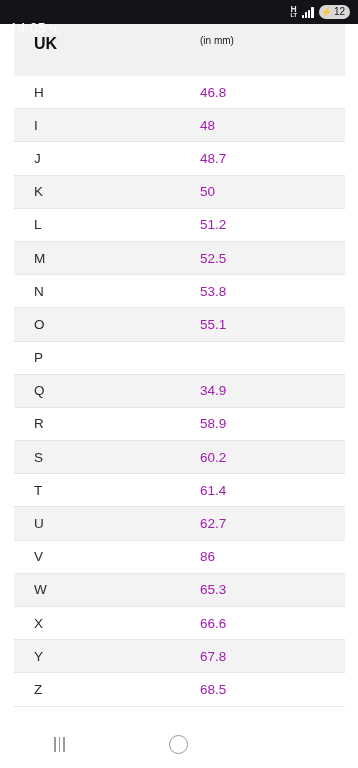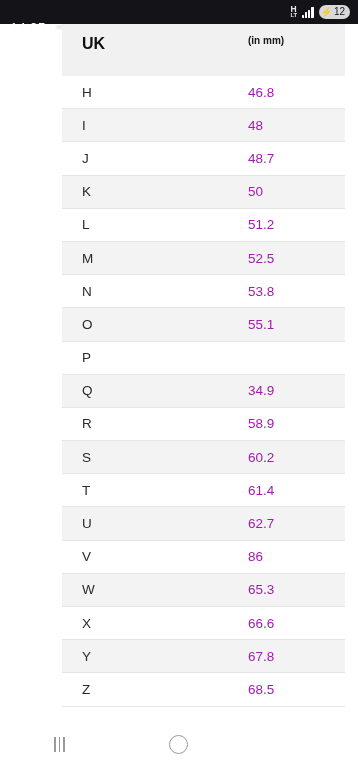--- a/index.html
+++ b/index.html
@@ -130,21 +130,20 @@
     left: 14px;
     width: 331px;
     z-index: 2;
   }
   .row {
     display: flex;
     align-items: center;
     height: 33.2px;
     box-sizing: border-box;
     border-bottom: 1px solid #e6e6e6;
-    margin-left: 48px;
   }
   .row.shaded { background: #f3f3f3; }
   .row.plain  { background: #ffffff; }
   .row.header {
     height: 52px;
     background: #f1f1f1;
     align-items: flex-start;
     border-bottom: none;
     padding-top: 9px;
   }
@@ -170,21 +169,21 @@
   }
   .row.header .c2 {
     font-size: 16px;
     font-weight: 700;
     color: #101010;
     line-height: 1.15;
   }
   .sub {
     display: block;
     font-size: 10px;
-    font-weight: 700;
+    font-weight: 400;
     color: #161616;
     margin-top: 2px;
   }
 
   
   .navbar {
     position: absolute;
     left: 0;
     bottom: 0;
     width: 358px;

